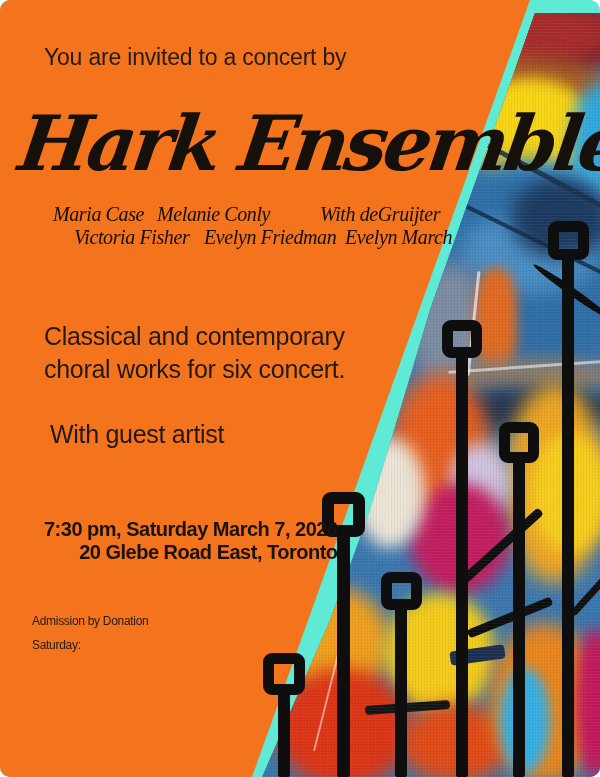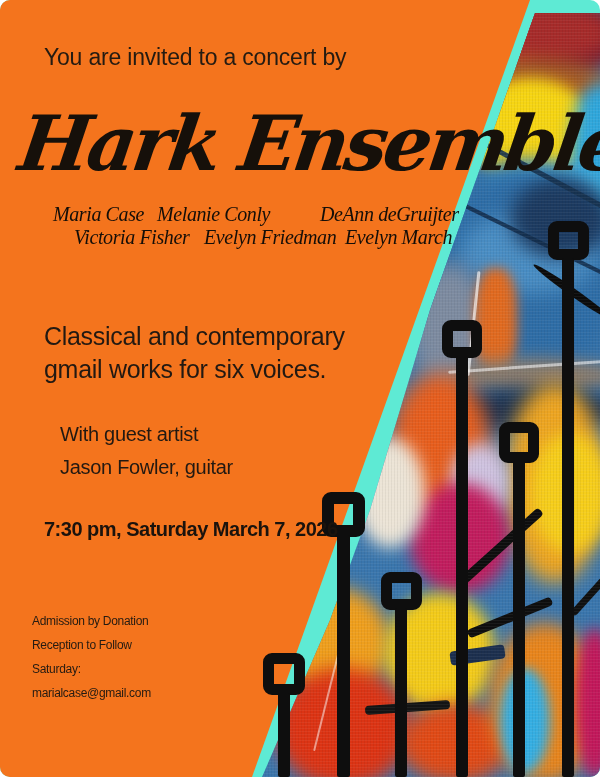--- a/index.html
+++ b/index.html
@@ -25,21 +25,21 @@
 
   
   .txt{position:absolute;color:#241b12;}
   .invite{left:44px;top:44px;font-size:23px;letter-spacing:-.2px;}
   .title{left:20px;top:106px;font-family:"DejaVu Serif","Liberation Serif",serif;
          font-style:italic;font-weight:700;font-size:76px;letter-spacing:-4px;color:#16100a;
          transform:skewX(-8deg);line-height:1;white-space:nowrap;}
   .name{position:absolute;font-family:"Liberation Serif",serif;font-style:italic;
         font-size:20px;letter-spacing:-.4px;color:#140e08;white-space:nowrap;}
   .desc{left:44px;top:320px;font-size:25px;line-height:33px;letter-spacing:-.3px;color:#221912;}
-  .guest{left:60px;top:418px;font-size:20px;line-height:33px;letter-spacing:-.3px;color:#221912;}
+  .guest{left:50px;top:418px;font-size:25px;line-height:33px;letter-spacing:-.3px;color:#221912;}
   .event{left:44px;top:518px;font-size:20px;font-weight:700;line-height:23px;letter-spacing:-.5px;color:#1a130d;text-align:right;}
   .info{left:32px;top:609px;font-size:12px;line-height:24px;letter-spacing:-.3px;color:#241b12;}
   .nowrap{white-space:nowrap;}
 </style>
 </head>
 <body>
 
 <div class="poster">
 
   <div class="painting">
@@ -108,39 +108,37 @@
   <div class="pole" style="left:395px;top:608px;width:12px;height:169px;"></div>
   <div class="sq" style="left:263px;top:653px;width:42px;height:42px;"></div>
   <div class="pole" style="left:278px;top:693px;width:12px;height:84px;"></div>
 
   <div class="txt invite nowrap">You are invited to a concert by</div>
 
   <div class="txt title">Hark Ensemble</div>
 
   <span class="name" style="left:53px;top:203px;">Maria Case</span>
   <span class="name" style="left:157px;top:203px;">Melanie Conly</span>
-  <span class="name" style="left:320px;top:203px;">DeAnn deGruijter</span>
+  <span class="name" style="left:320px;top:203px;">With deGruijter</span>
   <span class="name" style="left:74px;top:226px;">Victoria Fisher</span>
   <span class="name" style="left:204px;top:226px;">Evelyn Friedman</span>
   <span class="name" style="left:345px;top:226px;">Evelyn March</span>
 
   <div class="txt desc">
     <div class="nowrap">Classical and contemporary</div>
-    <div class="nowrap">gmail works for six voices.</div>
+    <div class="nowrap">choral works for six concert.</div>
   </div>
 
   <div class="txt guest">
     <div class="nowrap">With guest artist</div>
-    <div class="nowrap">Jason Fowler, guitar</div>
   </div>
 
   <div class="txt event">
     <div class="nowrap">7:30 pm, Saturday March 7, 2026</div>
+    <div class="nowrap">20 Glebe Road East, Toronto</div>
   </div>
 
   <div class="txt info">
     <div class="nowrap">Admission by Donation</div>
-    <div class="nowrap">Reception to Follow</div>
     <div class="nowrap">Saturday:</div>
-    <div class="nowrap">marialcase@gmail.com</div>
   </div>
 
 </div>
 
 </body></html>

